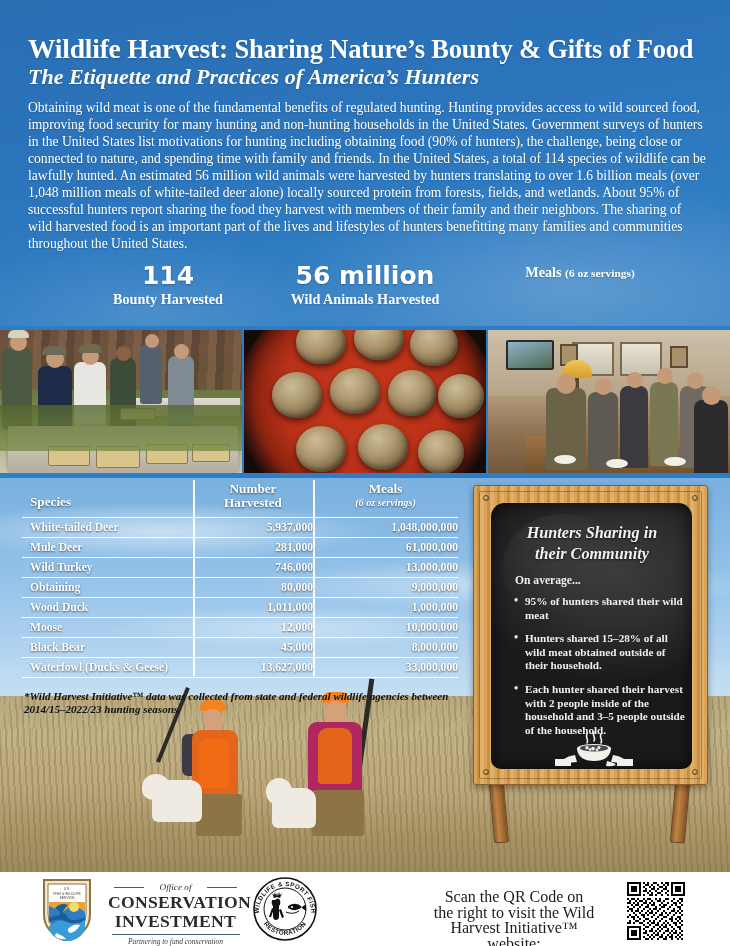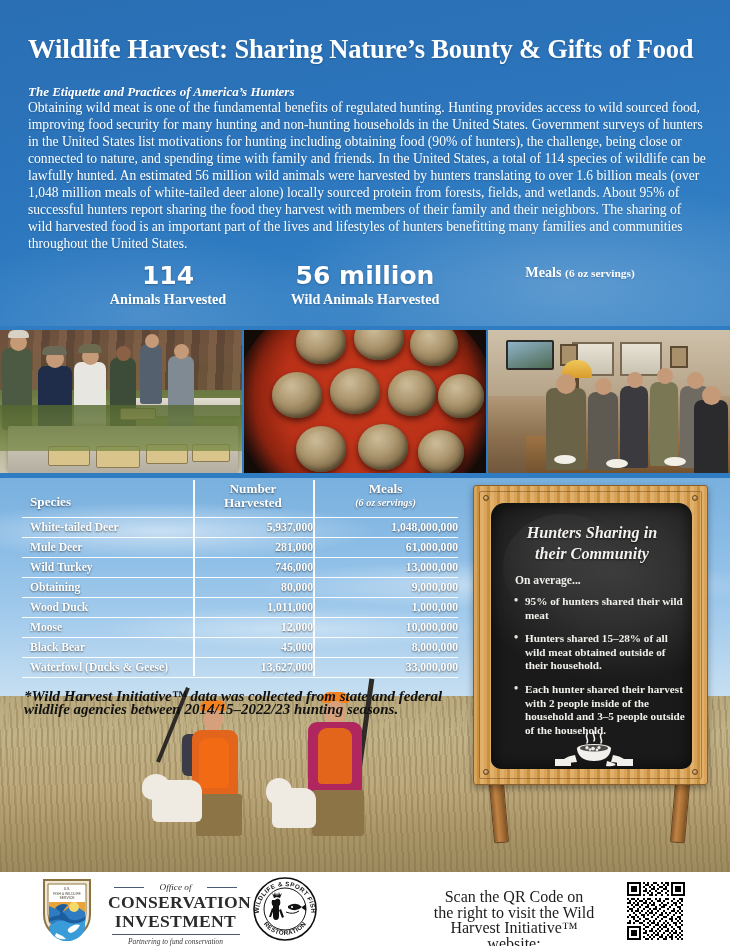--- a/index.html
+++ b/index.html
@@ -22,22 +22,22 @@
     color: #ffffff;
   }
   .title {
     position: absolute; left: 28px; top: 33px; width: 690px;
     font-size: 26.5px; font-weight: bold; letter-spacing: -0.2px;
     white-space: nowrap;
     text-shadow: 0 1px 2px rgba(0,0,0,.22);
   }
   .title .lead { font-size: 27.5px; }
   .subtitle {
-    position: absolute; left: 28px; top: 84px; width: 690px;
-    font-size: 13px; font-style: italic; font-weight: bold;
+    position: absolute; left: 28px; top: 64px; width: 690px;
+    font-size: 22px; font-style: italic; font-weight: bold;
     text-shadow: 0 1px 2px rgba(0,0,0,.2);
   }
   .bodytext {
     position: absolute; left: 28px; top: 99px; width: 678px;
     font-size: 13.6px; line-height: 17.0px; text-align: left;
     text-shadow: 0 1px 1.5px rgba(0,0,0,.18);
   }
 
   
   .stats { position: absolute; left: 0; top: 262px; width: 730px; height: 56px; }
@@ -159,21 +159,21 @@
   table.data thead th.c-num, table.data thead th.c-meals { text-align:center; }
   table.data thead th .sub { font-size:10.2px; font-style:italic; font-weight:bold; display:block; }
   table.data tbody td { font-size:11.6px; font-weight:bold; height:20px; }
   table.data tbody td.sp { text-align:left; padding-left:8px; }
   table.data tbody td.n, table.data tbody td.m { text-align:right; }
   .hl { border-bottom: 1.6px solid rgba(255,255,255,.95); }
   .vl1 { position:absolute; left:171px; top:0px; width:1.6px; height:196px; background:rgba(255,255,255,.95); }
   .vl2 { position:absolute; left:291px; top:0px; width:1.6px; height:196px; background:rgba(255,255,255,.95); }
   .footnote {
     position:absolute; left:24px; top:690px; width:430px;
-    font-size:15px; font-style:italic; font-weight:bold; line-height:12.6px; color:#111;
+    font-size:11px; font-style:italic; font-weight:bold; line-height:12.6px; color:#111;
   }
 
   
   .board { position:absolute; left:473px; top:485px; width:235px; height:330px; }
   .board .legL, .board .legR { position:absolute; top:286px; width:15px; height:72px;
     background: linear-gradient(90deg,#8a5a2b,#c08344 35%,#a26c33 70%,#7d5026);
     border:1px solid #6b4520; border-radius:2px; }
   .board .legL { left:18px; transform: rotate(-5deg); }
   .board .legR { left:200px; transform: rotate(5deg); }
   .board .frame {
@@ -240,21 +240,21 @@
 <div id="poster">
 
   <div class="header">
     <div class="title"><span class="lead">Wildlife Harvest:</span><span> Sharing Nature’s Bounty &amp; Gifts of Food</span></div>
     <div class="subtitle">The Etiquette and Practices of America’s Hunters</div>
     <div class="bodytext">Obtaining wild meat is one of the fundamental benefits of regulated hunting. Hunting provides access to wild sourced food, improving food security for many hunting and non-hunting households in the United States. Government surveys of hunters in the United States list motivations for hunting including obtaining food (90% of hunters), the challenge, being close or connected to nature, and spending time with family and friends. In the United States, a total of 114 species of wildlife can be lawfully hunted. An estimated 56 million wild animals were harvested by hunters translating to over 1.6 billion meals (over 1,048 million meals of white-tailed deer alone) locally sourced protein from forests, fields, and wetlands. About 95% of successful hunters report sharing the food they harvest with members of their family and their neighbors. The sharing of wild harvested food is an important part of the lives and lifestyles of hunters benefitting many families and communities throughout the United States.</div>
 
     <div class="stats">
       <div class="stat">
         <div class="num">114</div>
-        <div class="cap"><span>Animals Harvested</span><span class="small"></span></div>
+        <div class="cap"><span>Bounty Harvested</span><span class="small"></span></div>
       </div>
       <div class="stat">
         <div class="num">56 million</div>
         <div class="cap"><span>Wild Animals Harvested</span><span class="small"></span></div>
       </div>
       <div class="stat">
         <div class="cap"><span>Meals </span><span class="small">(6 oz servings)</span></div>
       </div>
     </div>
   </div>

